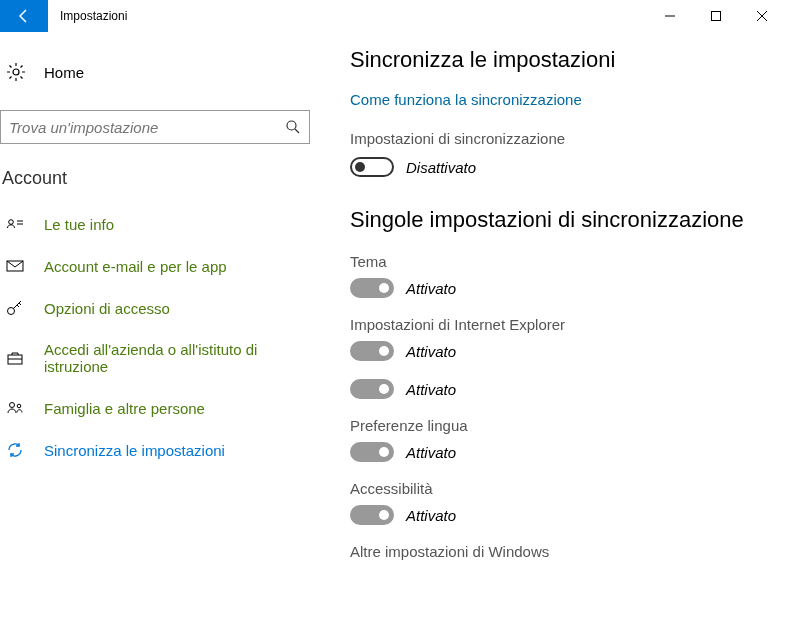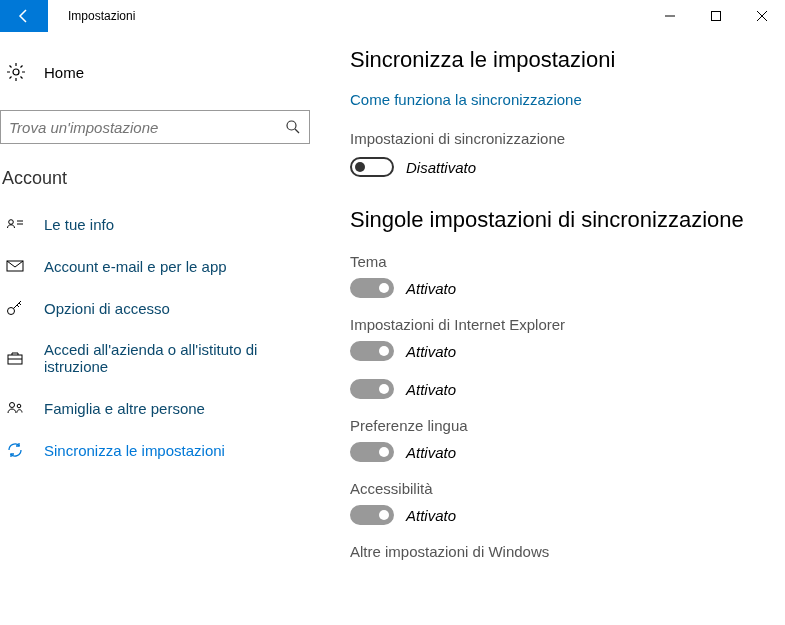--- a/index.html
+++ b/index.html
@@ -1,40 +1,40 @@
 <!DOCTYPE html>
 <html><head>
   <meta charset="utf-8">
   <style>
     * { margin: 0; padding: 0; box-sizing: border-box; font-family: 'Segoe UI', Tahoma, sans-serif; }
     body { width: 785px; height: 625px; background: #fff; overflow: hidden; position: relative; }
     
     .titlebar { display: flex; align-items: center; height: 32px; }
     .titlebar-back { width: 48px; height: 32px; background: #0078d7; display: flex; align-items: center; justify-content: center; color: #fff; }
-    .titlebar-title { padding-left: 20px; font-size: 12px; color: #000; flex: 1; }
+    .titlebar-title { padding-left: 12px; font-size: 12px; color: #000; flex: 1; }
     .titlebar-controls { display: flex; }
     .titlebar-btn { width: 46px; height: 32px; display: flex; align-items: center; justify-content: center; color: #000; }
     
     .container { display: flex; height: calc(100% - 32px); }
     .sidebar { width: 320px; padding: 20px 10px 0 0; }
     .content { flex: 1; padding: 15px 20px 0 30px; overflow: hidden; }
     
     .home-row { display: flex; align-items: center; padding: 10px 6px; margin-bottom: 18px; cursor: pointer; }
     .home-row .icon { width: 20px; height: 20px; margin-right: 18px; display: flex; align-items: center; justify-content: center; }
     .home-row .lbl { font-size: 15px; }
     
     .searchbox { display: flex; align-items: center; border: 1px solid #999; height: 34px; padding: 0 8px; margin-bottom: 24px; }
     .searchbox input { flex: 1; border: none; outline: none; font-size: 15px; font-style: italic; color: #b91c1c; background: transparent; }
     .searchbox .icon { width: 16px; height: 16px; color: #333; }
     
     .sidebar-section { font-size: 18px; color: #333; padding: 0 2px 14px 2px; }
     
     .sidebar-item { display: flex; align-items: center; padding: 12px 6px; cursor: pointer; }
     .sidebar-item .icon { width: 18px; height: 18px; margin-right: 20px; display: flex; align-items: center; justify-content: center; color: #000; flex-shrink: 0; }
-    .sidebar-item .lbl { font-size: 15px; color: #0c4a6e; }
+    .sidebar-item .lbl { font-size: 15px; color: #4d7c0f; }
     .sidebar-item.selected .icon, .sidebar-item.selected .lbl { color: #0078d7; }
     
     .heading1 { font-size: 22px; margin-bottom: 18px; }
     .link { color: #0369a1; font-size: 15px; margin-bottom: 22px; display: inline-block; cursor: pointer; }
     .subsection { font-size: 15px; color: #555; margin-bottom: 10px; }
     
     .toggle-row { display: flex; align-items: center; margin-bottom: 28px; font-style: italic; }
     .toggle { width: 44px; height: 20px; border-radius: 10px; position: relative; margin-right: 12px; cursor: pointer; }
     .toggle.off { border: 2px solid #333; background: #fff; }
     .toggle.off::after { content:''; position: absolute; width: 10px; height: 10px; background: #333; border-radius: 50%; top: 3px; left: 3px; }

